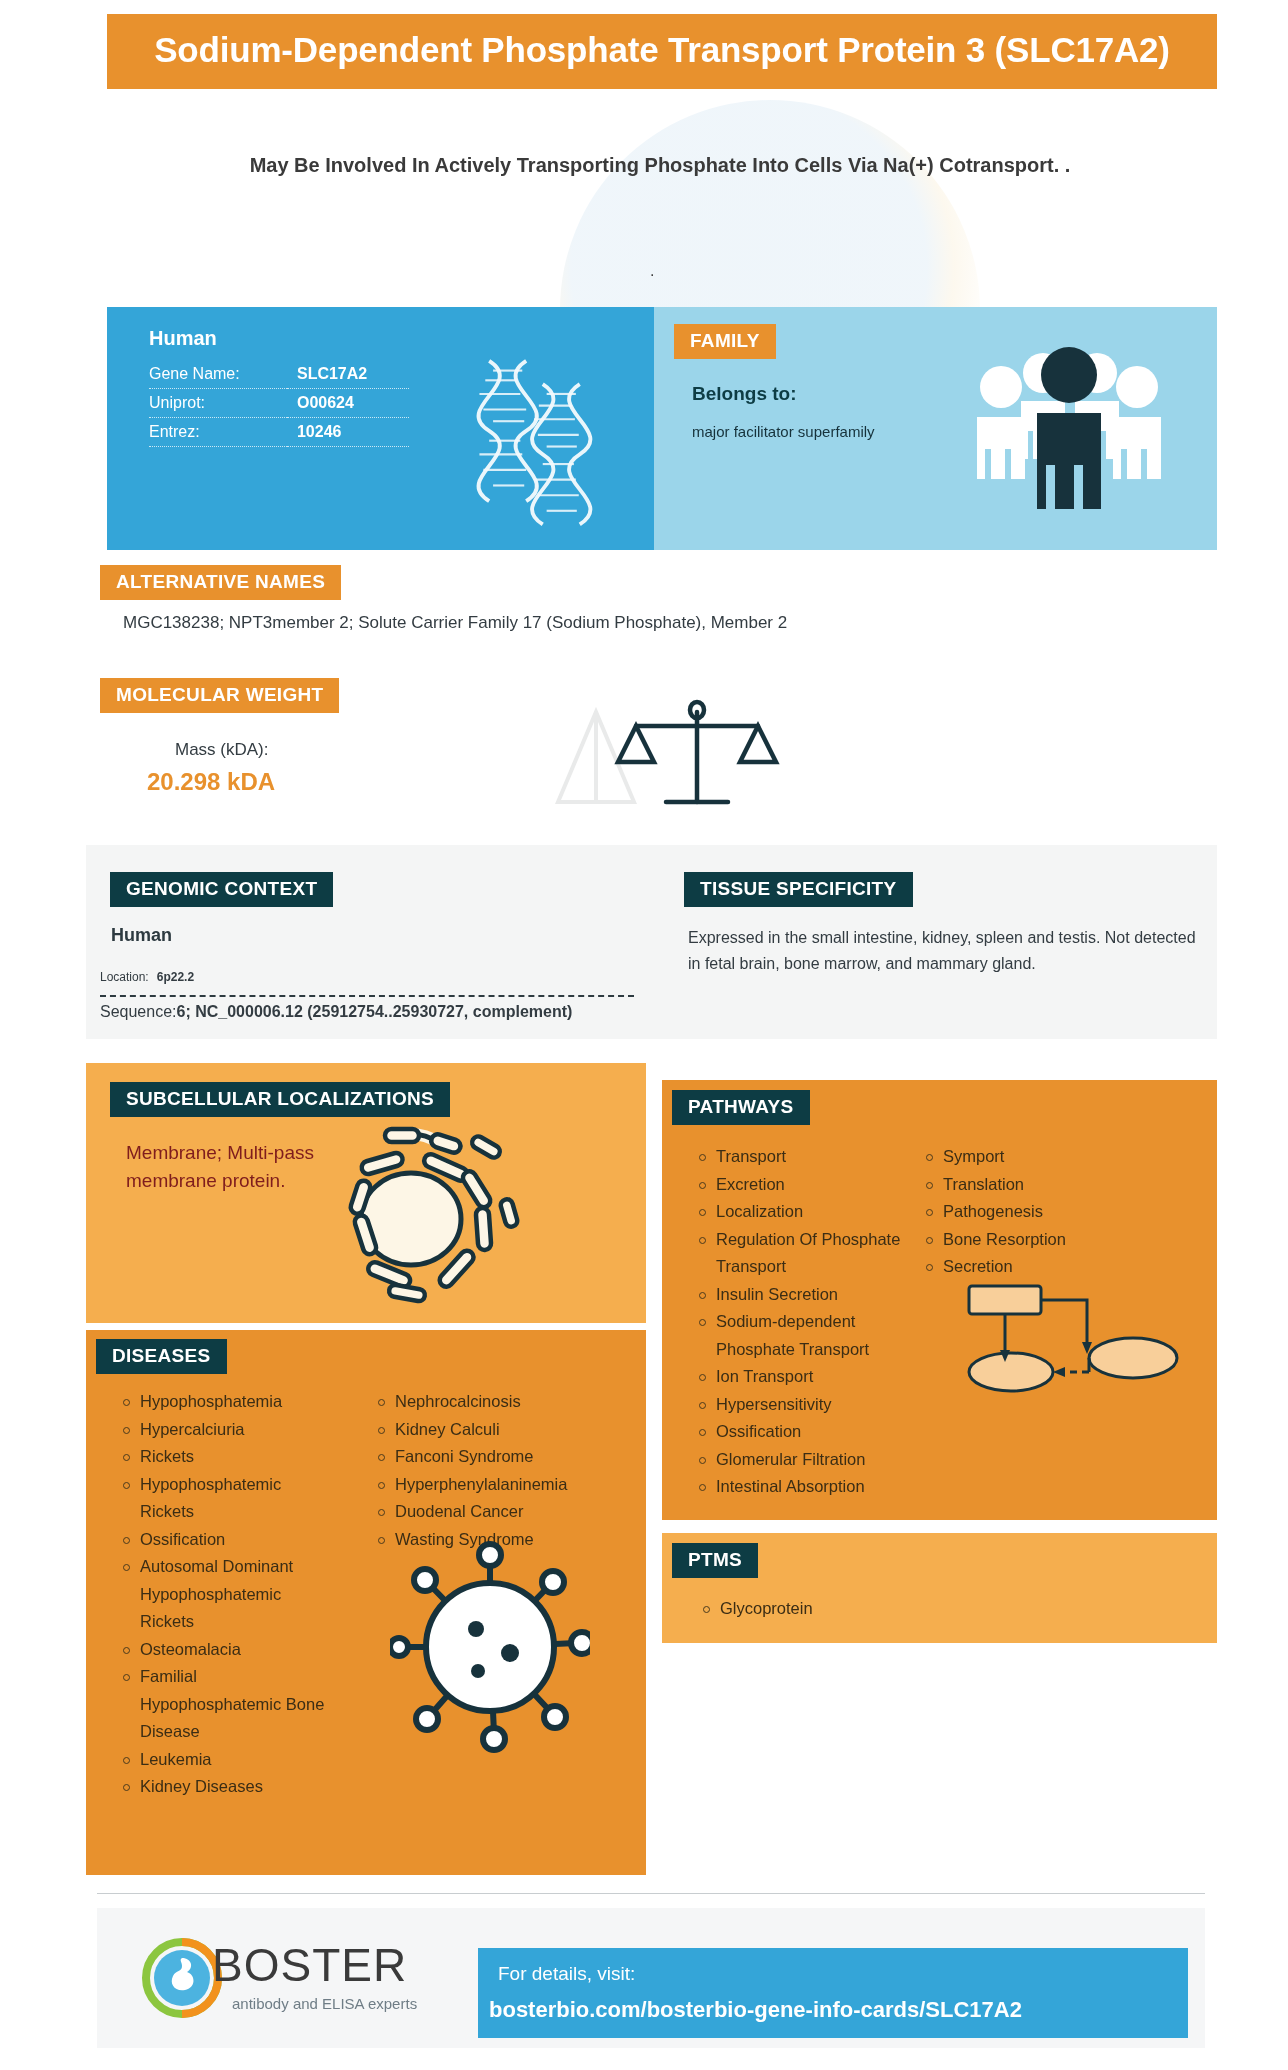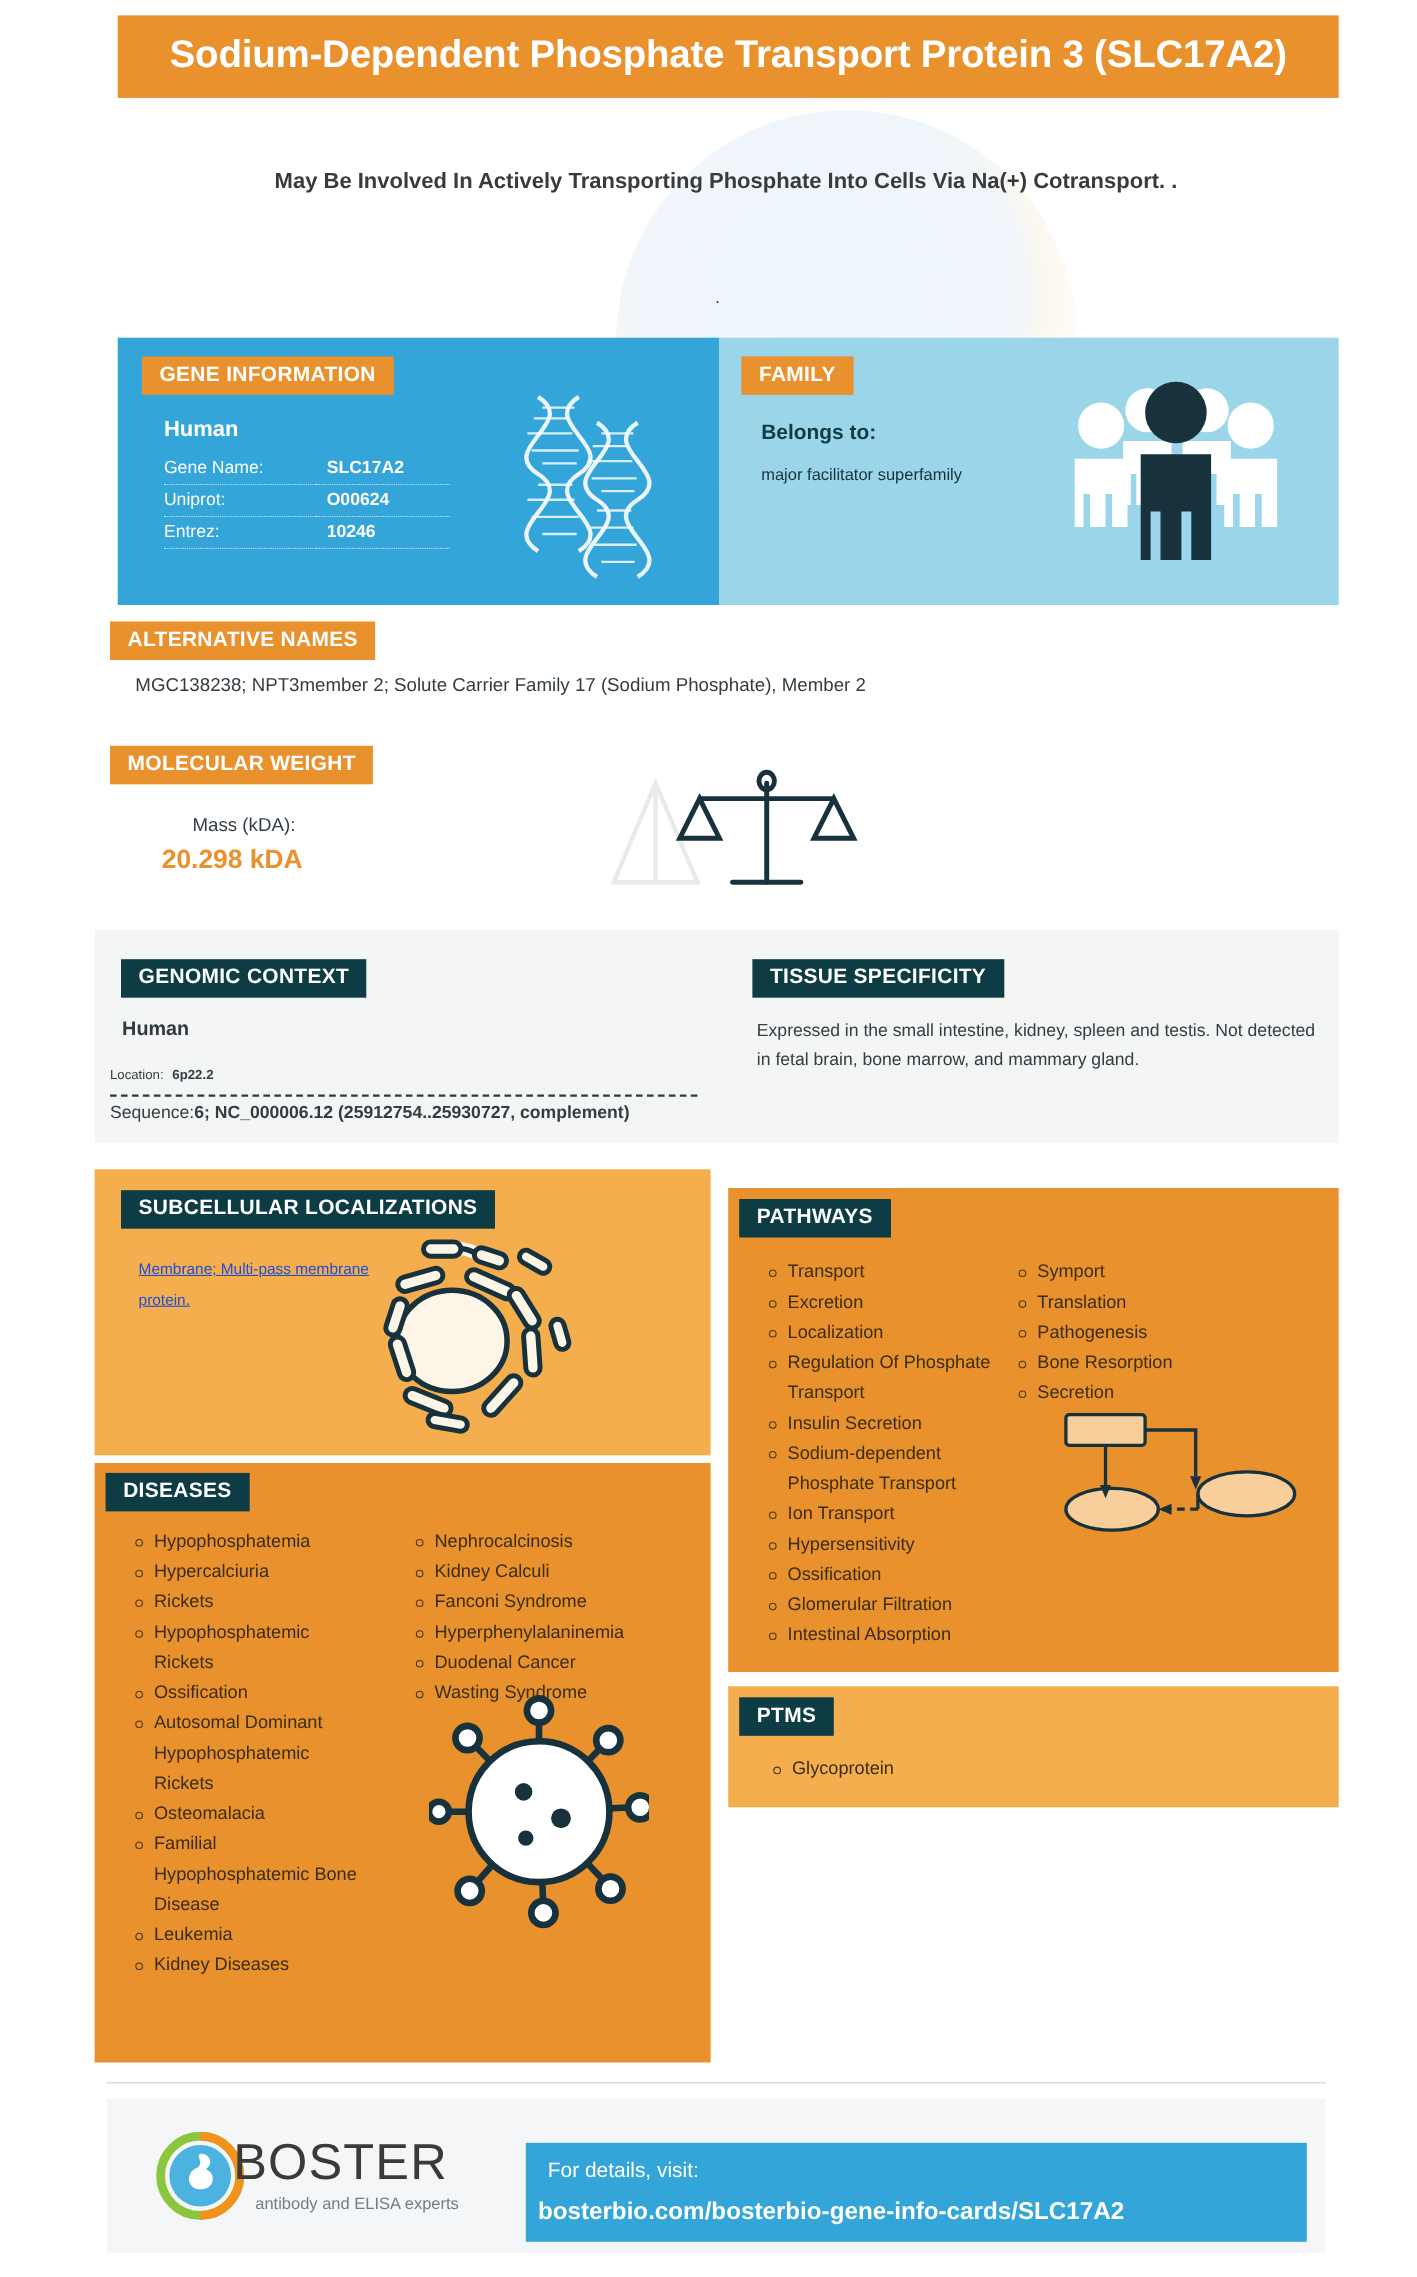--- a/index.html
+++ b/index.html
@@ -250,24 +250,23 @@
     top: 1063px;
     width: 560px;
     height: 260px;
     background: #f5ae4e;
     overflow: hidden;
   }
   .subloc-panel .tag-wrap { margin: 19px 0 0 24px; }
   .subloc-text {
     margin: 22px 0 0 40px;
     width: 230px;
-    font-size: 14px;
+    font-size: 19px;
     line-height: 28px;
-    color: #1d4ed8;
-    text-decoration: underline;
+    color: #7f1d1d;
   }
   .cell-art {
     position: absolute;
     right: 100px;
     top: 48px;
     width: 215px;
     height: 200px;
   }
 
   
@@ -434,23 +433,20 @@
 
   <div class="watermark"></div>
 
   <div class="title-bar">
     <h1>Sodium-Dependent Phosphate Transport Protein 3 (SLC17A2)</h1>
   </div>
   <div class="subtitle">May Be Involved In Actively Transporting Phosphate Into Cells Via Na(+) Cotransport. .</div>
   <div class="tiny-dot">.</div>
 
   <div class="gene-panel">
-    <div class="tag-wrap">
-      <span class="tag orange">GENE INFORMATION</span>
-    </div>
     <div class="gene-species">Human</div>
     <table class="gene-table">
       <tbody>
           <tr>
         <td>Gene Name:</td>
         <td class="val">SLC17A2</td>
       </tr>
       <tr>
         <td>Uniprot:</td>
         <td class="val">O00624</td>

